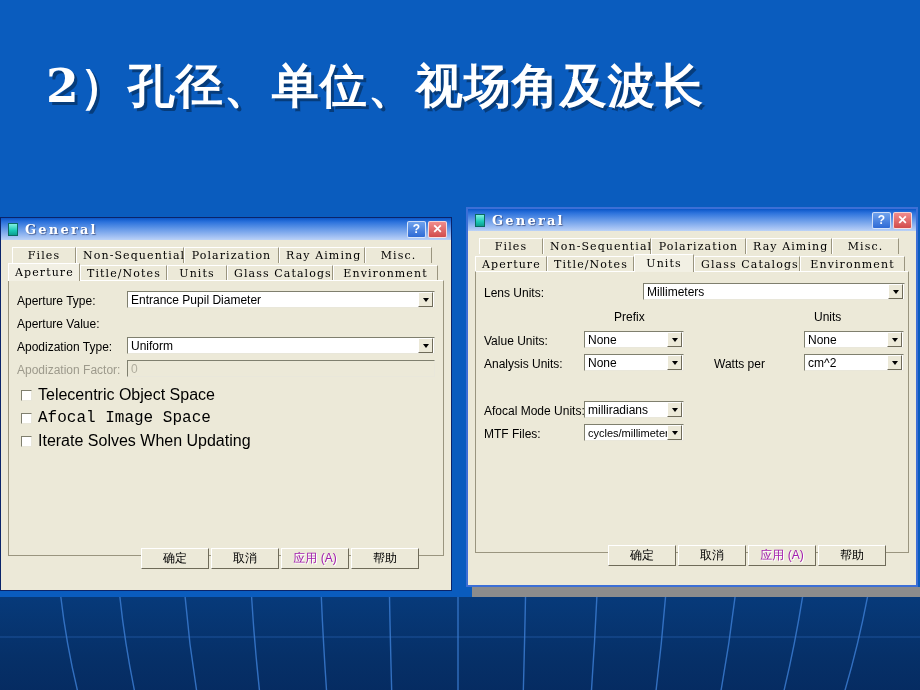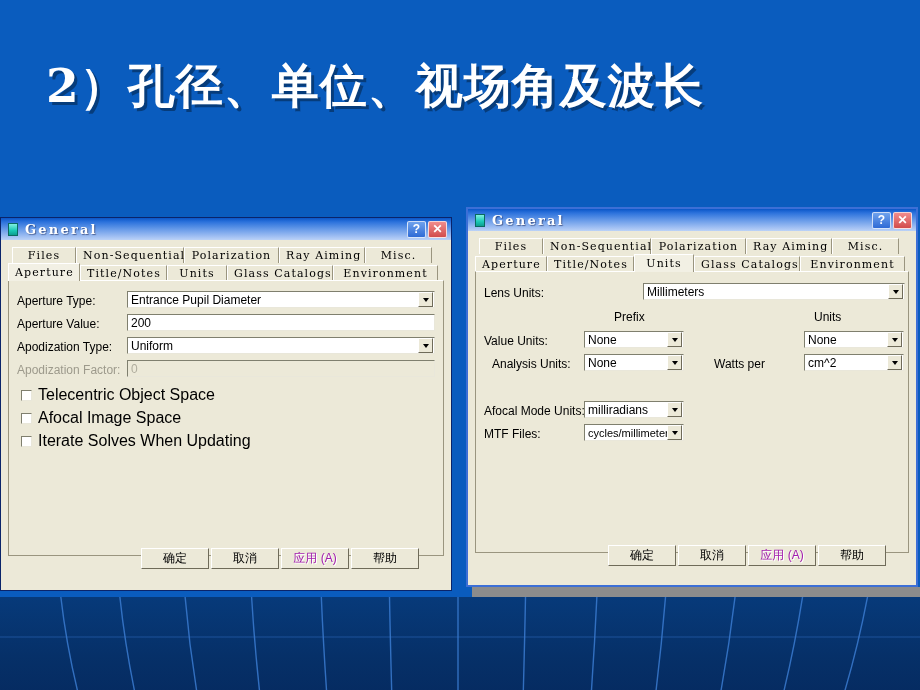--- a/index.html
+++ b/index.html
@@ -204,23 +204,20 @@
         <div class="fctl" style="left:118px;top:10px;width:308px;">
           <span class="fval">Entrance Pupil Diameter</span>
           <span class="arrowbtn">
               <i></i>
             </span>
         </div>
 
         <div class="frow" style="left:8px;top:36px;">
           <span class="flabel">Aperture Value:</span>
         </div>
-        <div class="fctl" style="left:118px;top:33px;width:308px;">
-          <span class="fval">200</span>
-        </div>
 
         <div class="frow" style="left:8px;top:59px;">
           <span class="flabel">Apodization Type:</span>
         </div>
         <div class="fctl" style="left:118px;top:56px;width:308px;">
           <span class="fval">Uniform</span>
           <span class="arrowbtn">
               <i></i>
             </span>
         </div>
@@ -229,21 +226,21 @@
           <span class="flabel dim">Apodization Factor:</span>
         </div>
         <div class="fctl dim" style="left:118px;top:79px;width:308px;">
           <span class="fval dim">0</span>
         </div>
 
         <div class="cbrow" style="left:12px;top:105px;">
           <span class="cbox"></span>
           <span class="cblabel">Telecentric Object Space</span>
         </div>
-        <div class="cbrow" style="left:12px;top:128px;">
+        <div class="cbrow" style="left:12px;top:128px;font-family:Liberation Mono, monospace;">
           <span class="cbox"></span>
           <span class="cblabel">Afocal Image Space</span>
         </div>
         <div class="cbrow" style="left:12px;top:151px;">
           <span class="cbox"></span>
           <span class="cblabel">Iterate Solves When Updating</span>
         </div>
       </div>
 
       <div class="btnrow" style="left:140px;top:330px;">
@@ -307,21 +304,21 @@
               <i></i>
             </span>
         </div>
         <div class="fctl" style="left:328px;top:59px;width:100px;">
           <span class="fval">None</span>
           <span class="arrowbtn">
               <i></i>
             </span>
         </div>
 
-        <div class="frow" style="left:16px;top:85px;">
+        <div class="frow" style="left:8px;top:85px;">
           <span class="flabel">Analysis Units:</span>
         </div>
         <div class="fctl" style="left:108px;top:82px;width:100px;">
           <span class="fval">None</span>
           <span class="arrowbtn">
               <i></i>
             </span>
         </div>
         <div class="colhdr" style="left:238px;top:85px;">Watts per</div>
         <div class="fctl" style="left:328px;top:82px;width:100px;">

